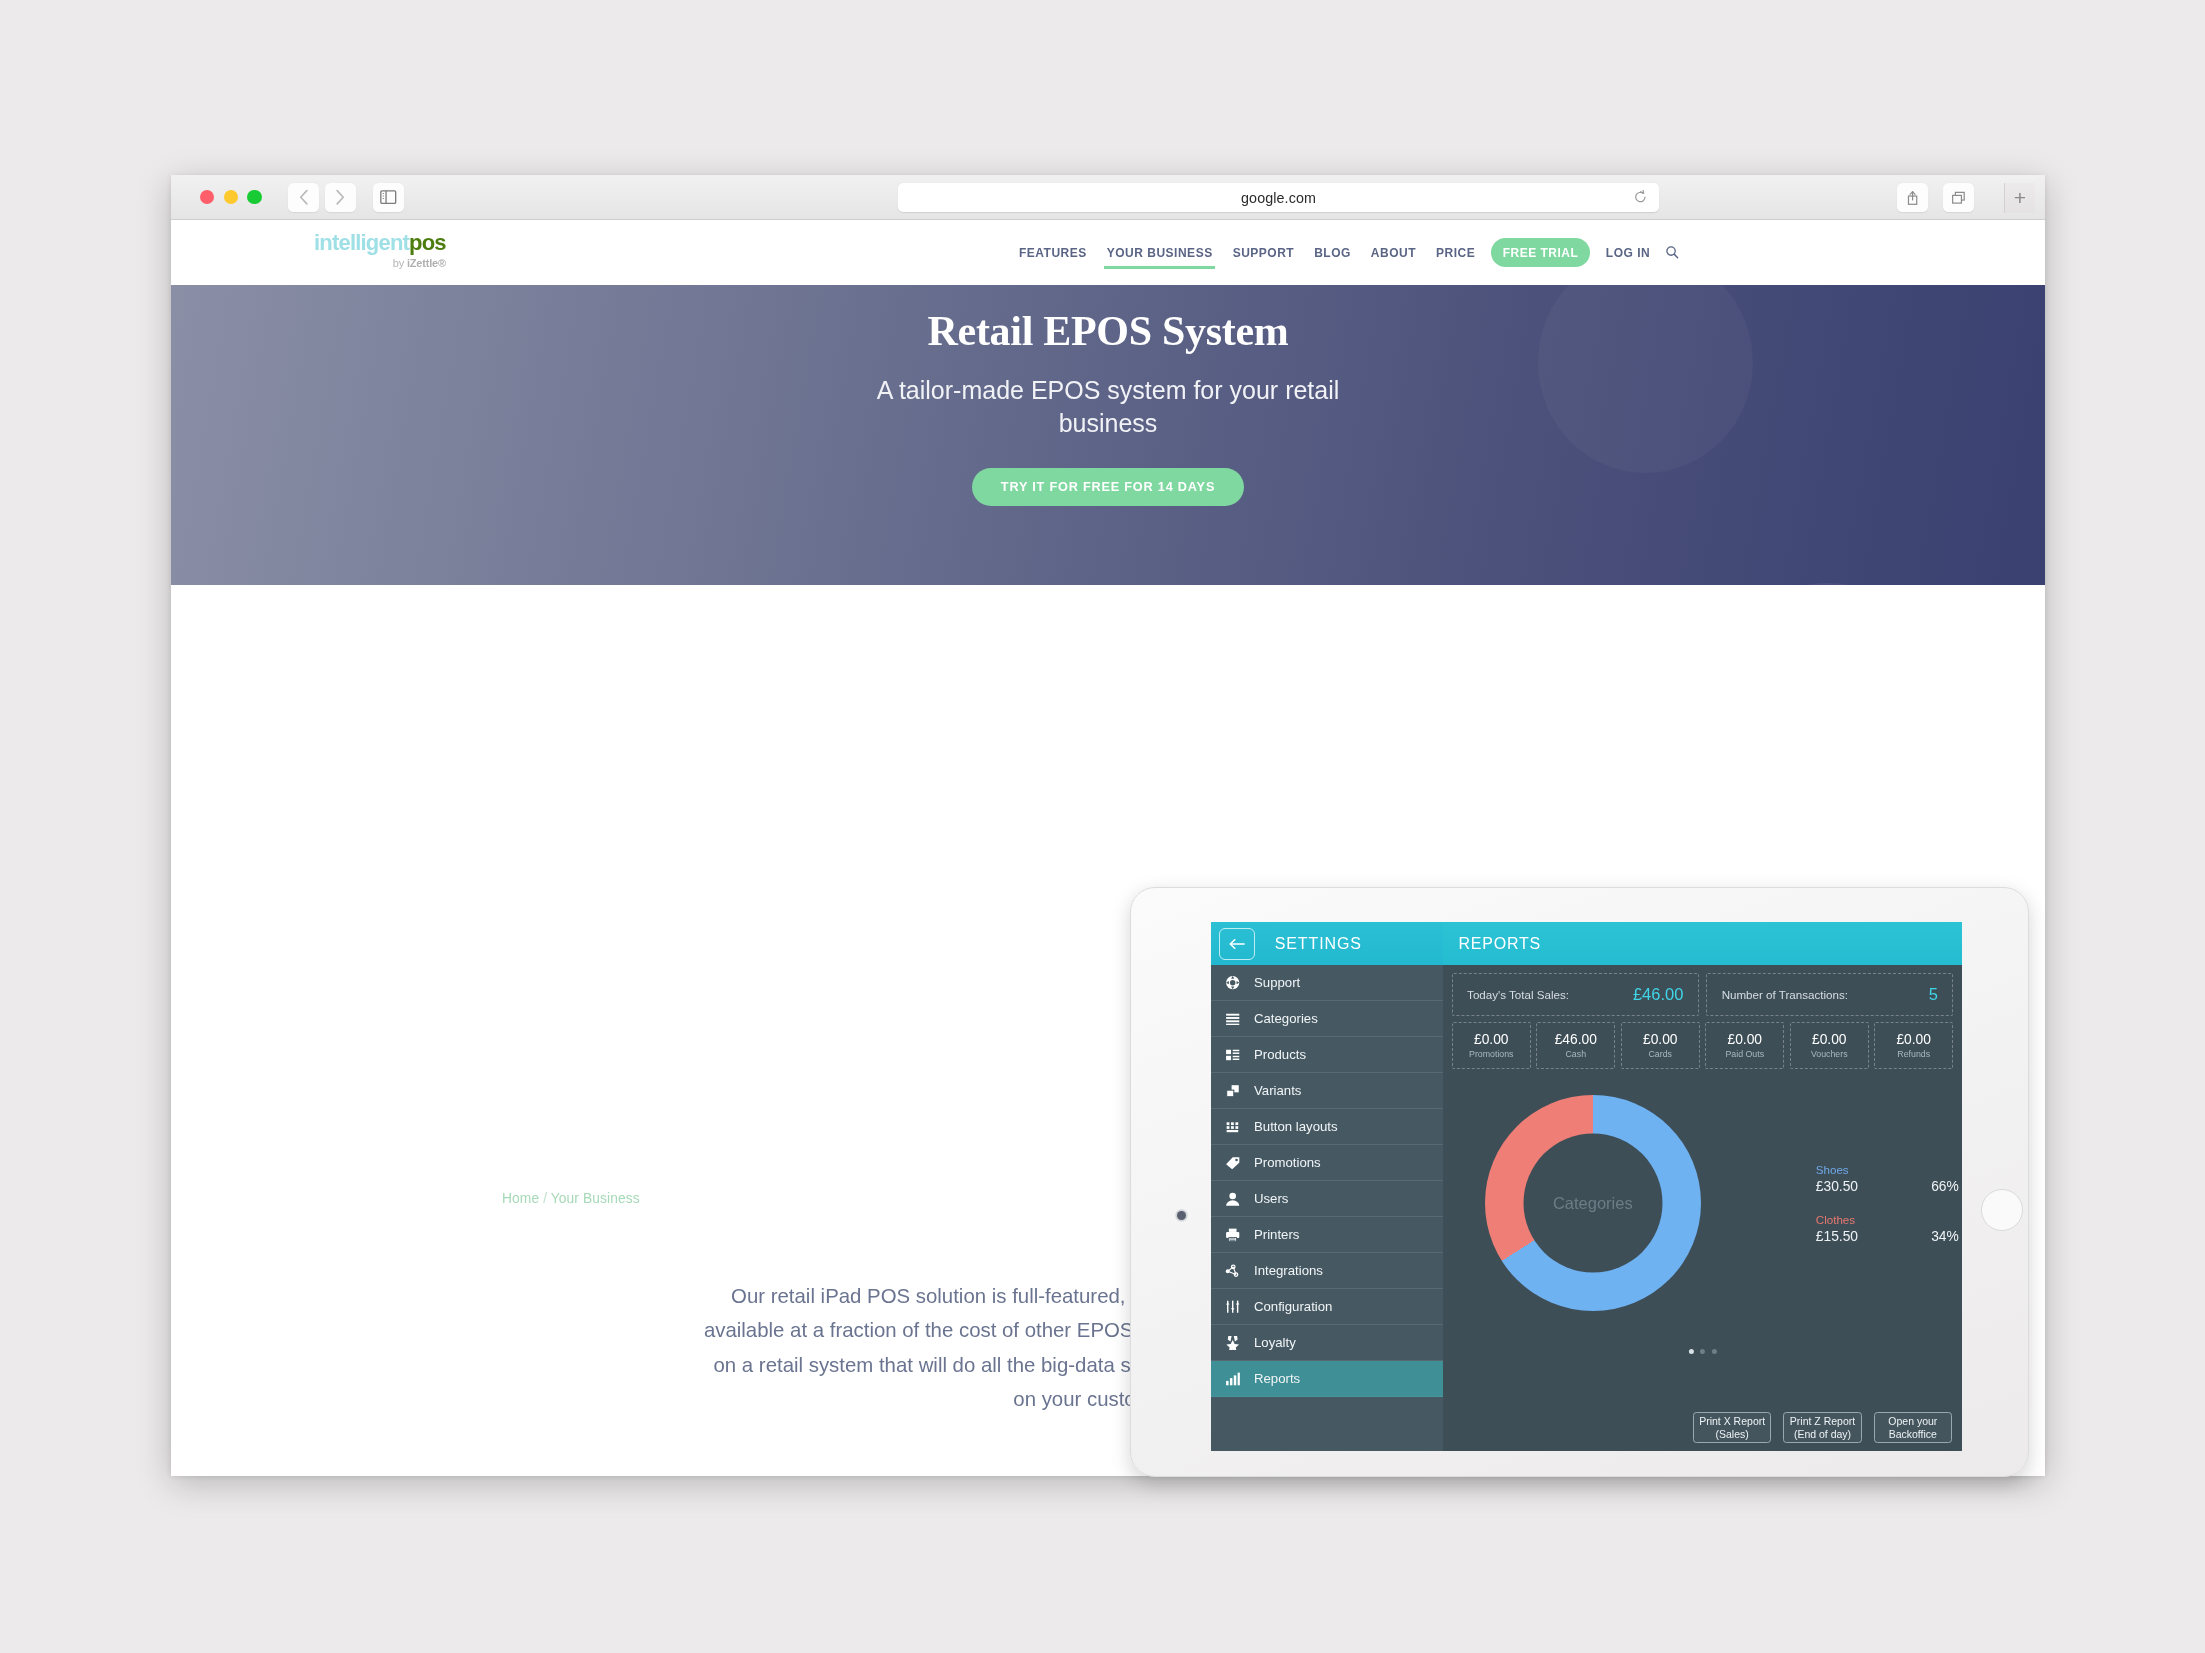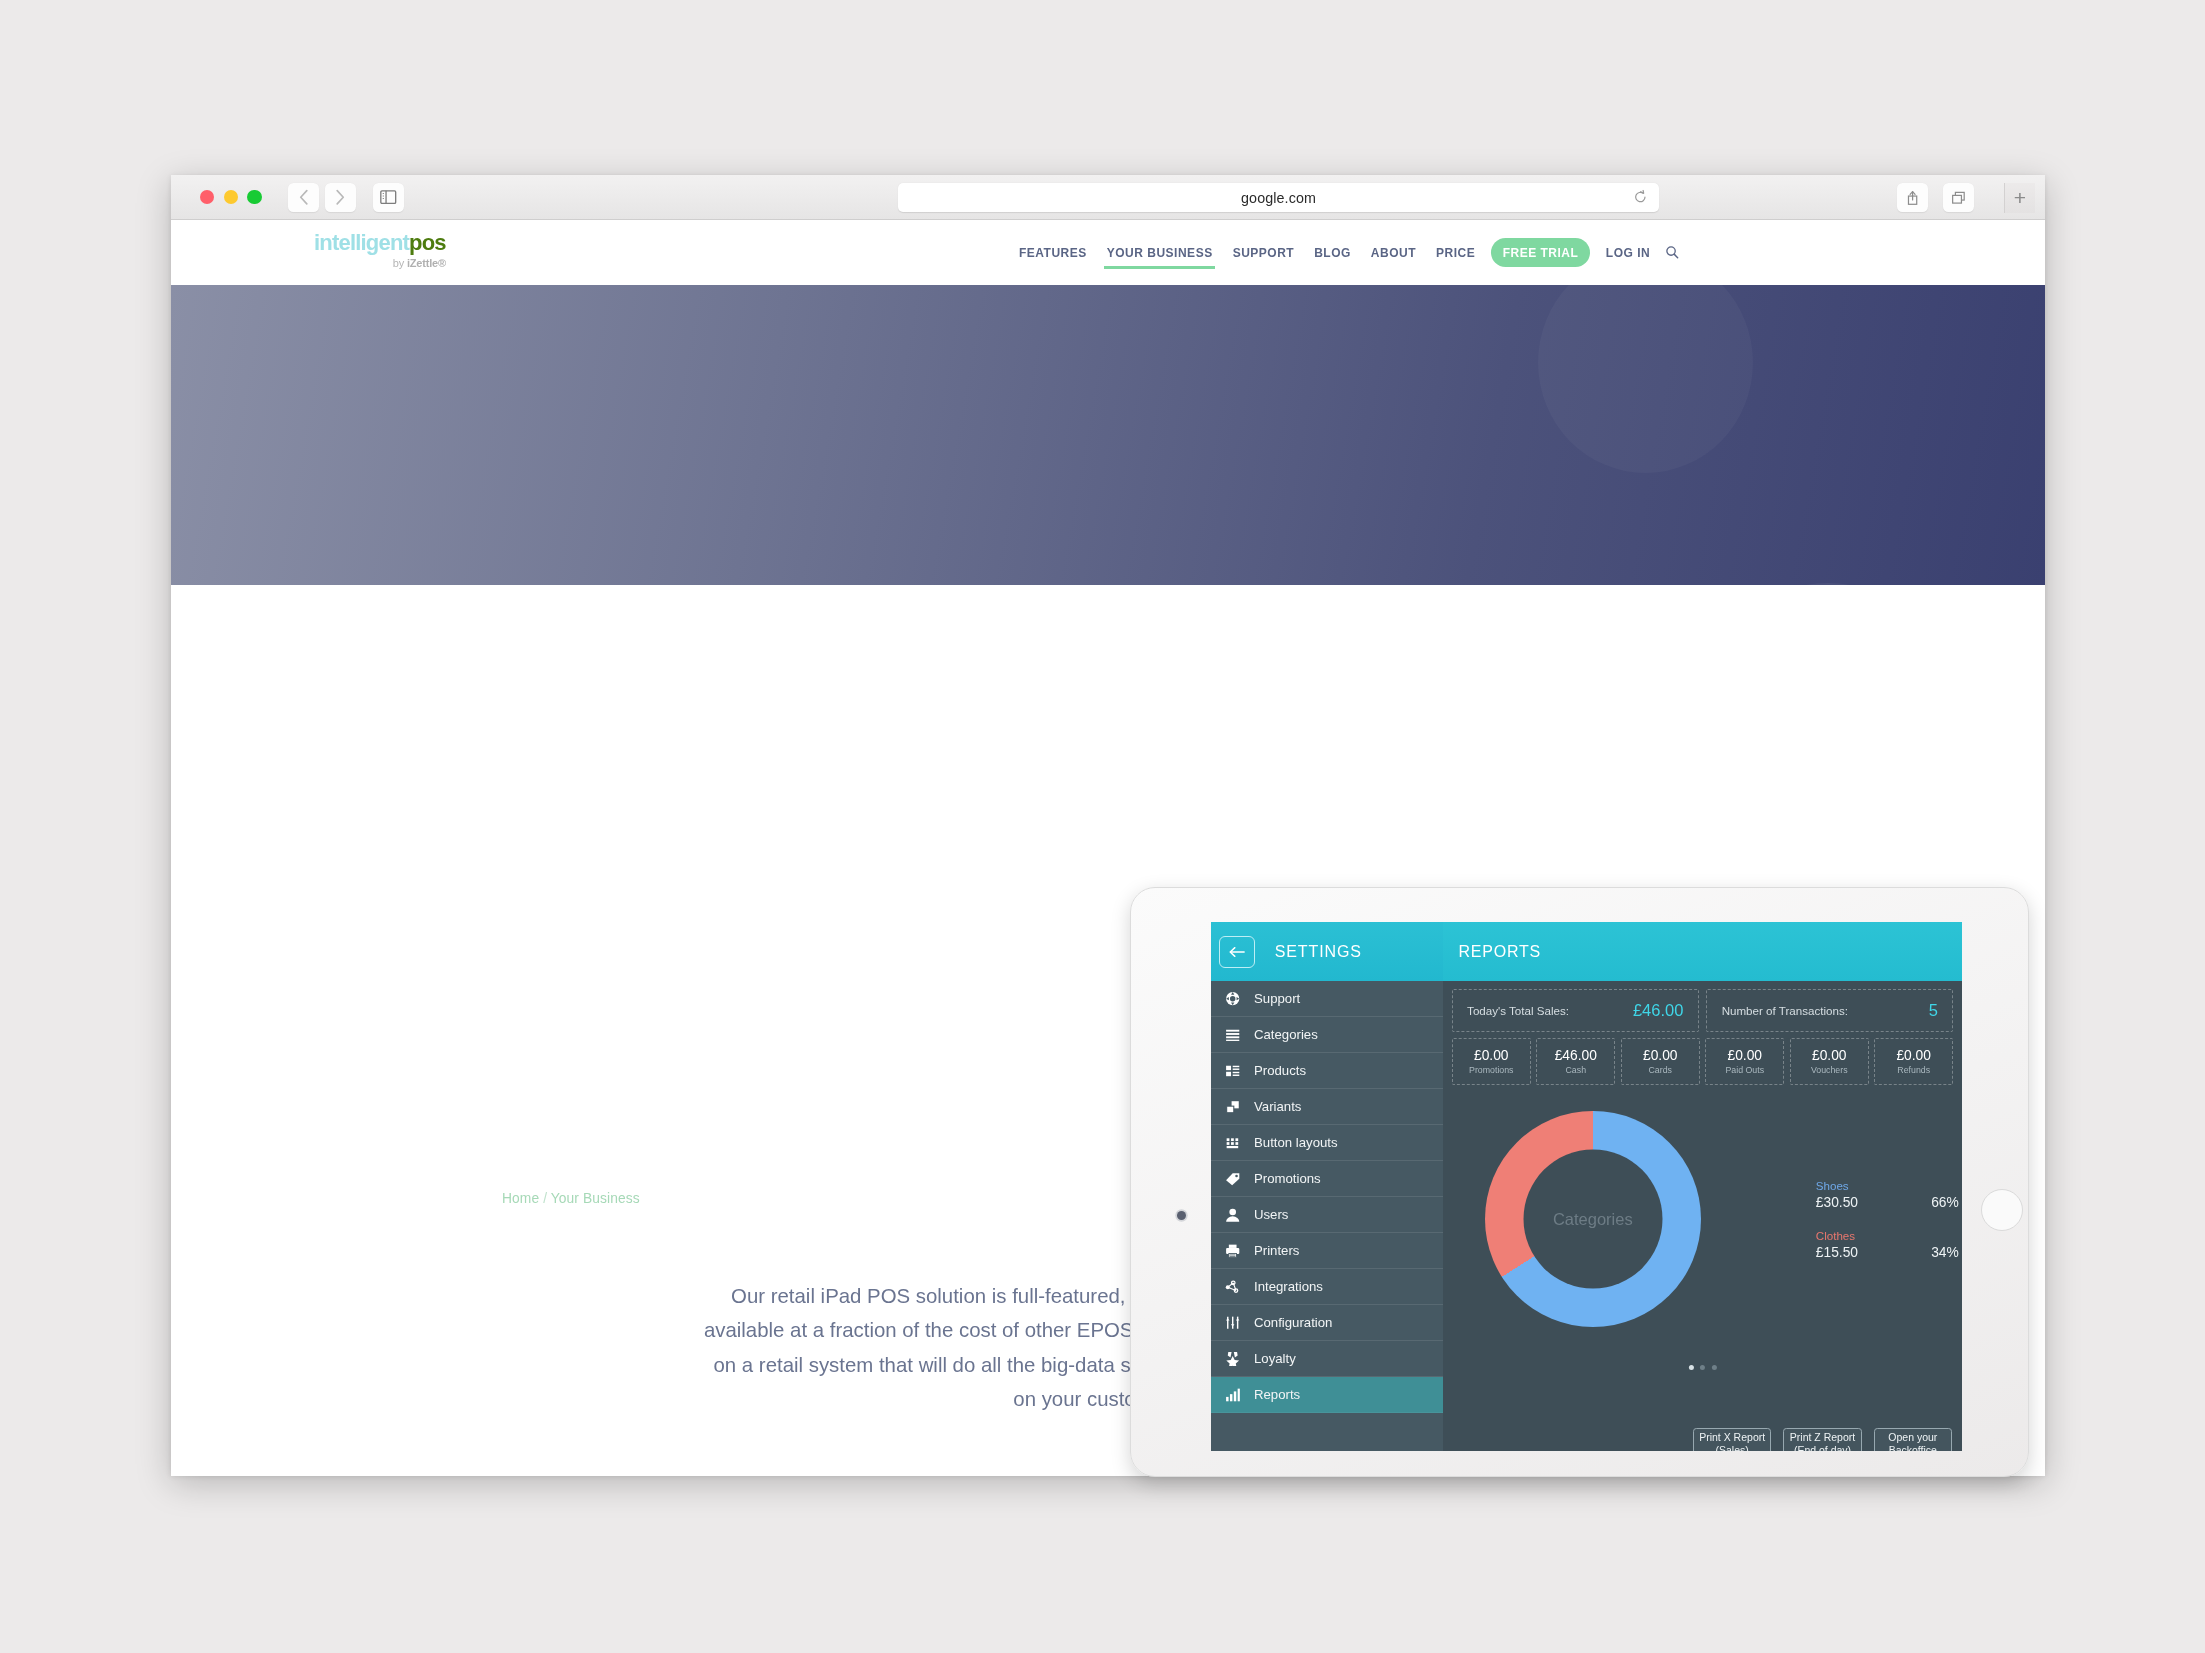--- a/index.html
+++ b/index.html
@@ -152,21 +152,21 @@
     width: 42px; height: 42px; border-radius: 50%;
     border: 1.7px solid #dadada; background: #fafafa;
   }
   #ipad-screen {
     position: absolute; left: 1211px; top: 922px;
     width: 751px; height: 529px;
     background: #3e4e57; overflow: hidden;
   }
 
   
-  #app-topbar { display: flex; height: 59px; }
+  #app-topbar { display: flex; height: 43px; }
   #settings-bar {
     width: 232px; background: linear-gradient(#2bc0d4,#22b8cf);
     display: flex; align-items: center; position: relative;
   }
   #back-button {
     width: 36px; height: 32px; margin-left: 7.7px;
     border: 1.1px solid #bdeef5; border-radius: 6px;
     display: flex; align-items: center; justify-content: center;
   }
   #settings-title {
@@ -341,20 +341,25 @@
           <line x1="16.6" y1="16.6" x2="23" y2="23" stroke="#5a6585" stroke-width="2.6" stroke-linecap="round"></line>
         </svg>
       </div>
     </div>
   </div>
 
   <div id="hero">
     <div class="blob" id="blob-4"></div>
     <div class="blob" id="blob-1"></div>
 
+    <div id="hero-inner">
+      <div id="hero-title">Retail EPOS System</div>
+      <div id="hero-sub">A tailor-made EPOS system for your retail business</div>
+      <div id="hero-cta">TRY IT FOR FREE FOR 14 DAYS</div>
+    </div>
   </div>
 
   <div id="content">
 
     <div id="breadcrumb">
       <span>Home</span>
       <span class="sep">/</span>
       <span>Your Business</span>
     </div>
 

